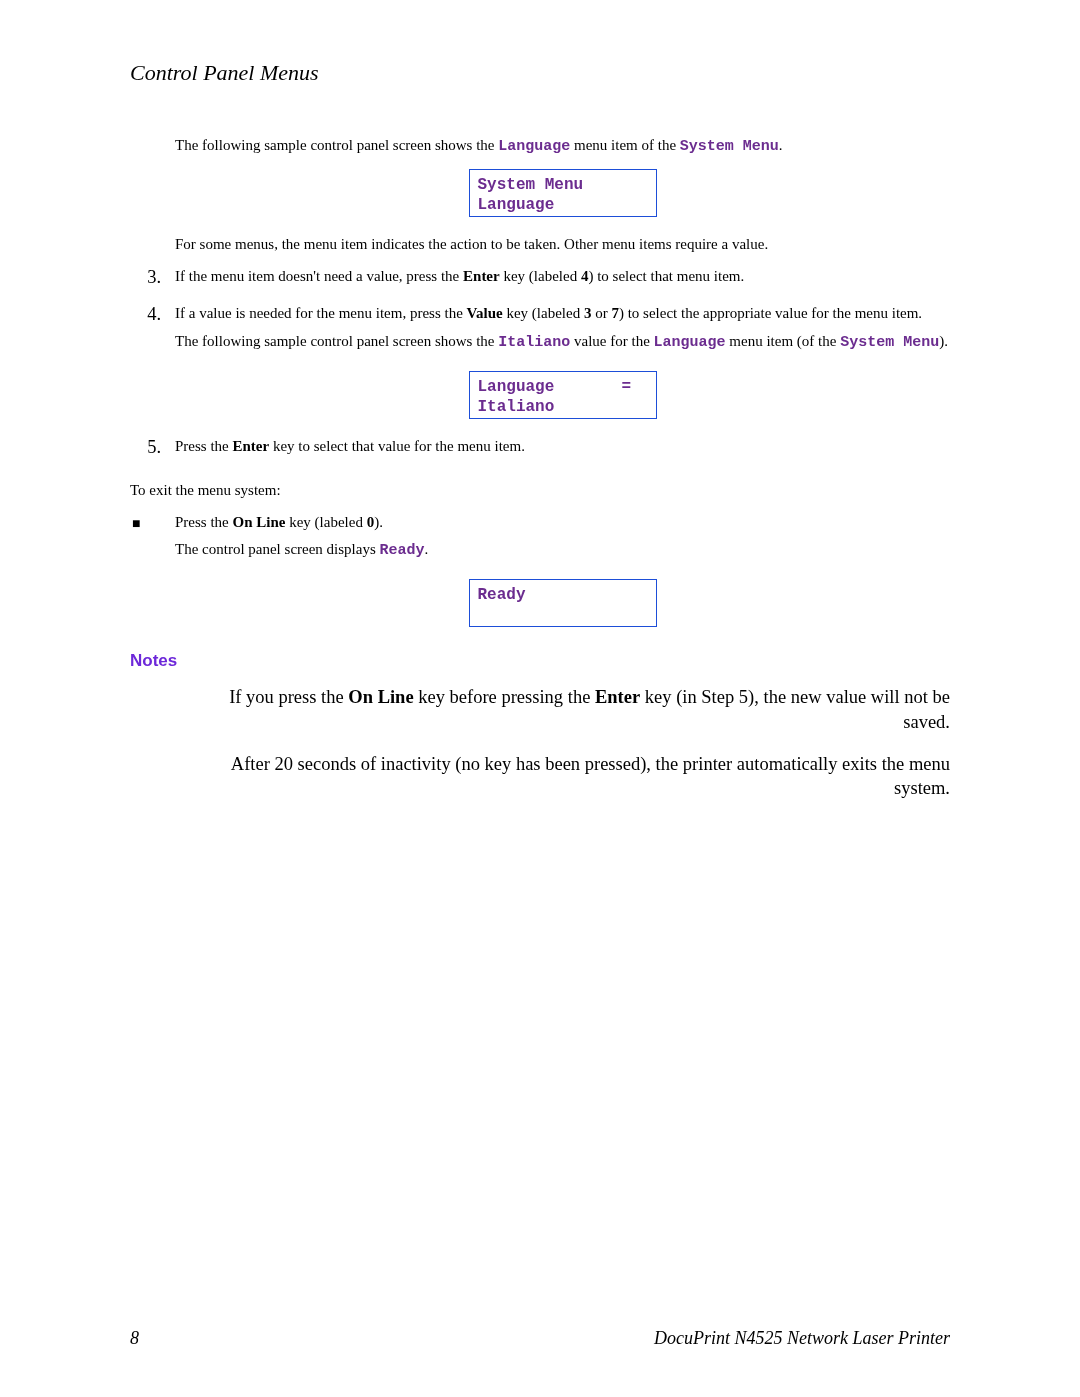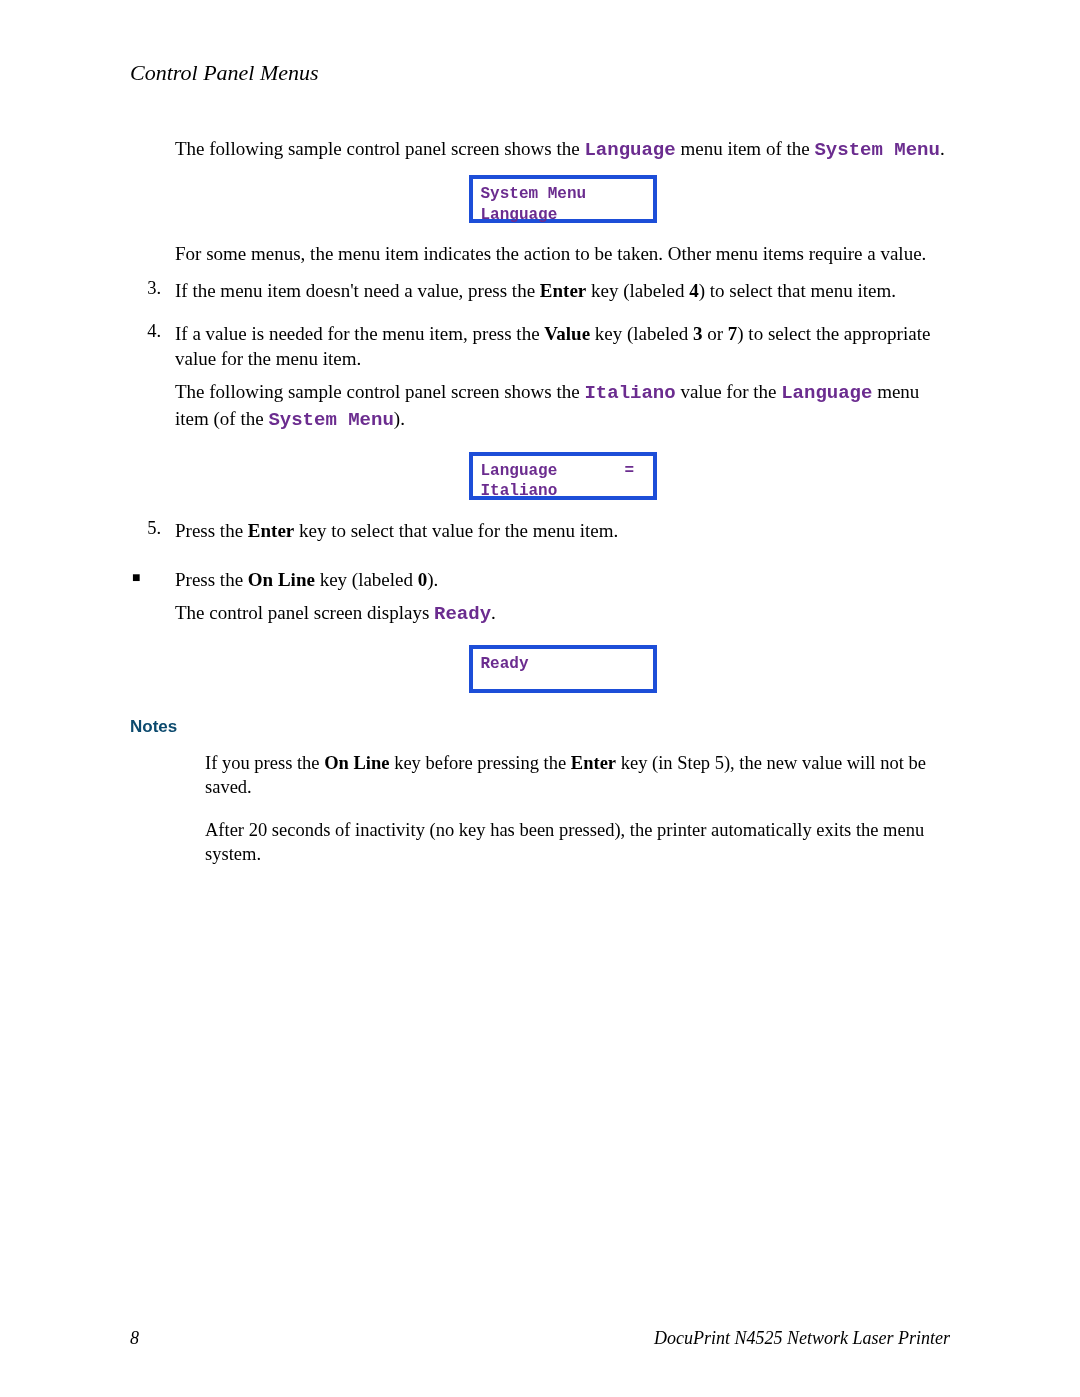--- a/index.html
+++ b/index.html
@@ -12,32 +12,32 @@
       position: relative;
       padding: 60px 130px 50px 130px;
     }
     .header {
       font-style: italic;
       font-size: 22px;
       margin-bottom: 50px;
     }
     .content { padding-left: 45px; }
     .para {
-      font-size: 19px;
+      font-size: 15px;
       line-height: 1.32;
       margin-bottom: 12px;
     }
     .code-term {
       font-family: 'Courier New', monospace;
       font-weight: bold;
       color: #6b2c8f;
       font-style: normal;
     }
     .display-box {
-      border: 4px solid #1d4ed8;
+      border: 1px solid #1d4ed8;
       width: 188px;
       padding: 5px 8px;
       font-family: 'Courier New', monospace;
       font-weight: bold;
       color: #6b2c8f;
       font-size: 16px;
       line-height: 1.28;
       margin: 10px auto 18px auto;
       white-space: pre;
       height: 48px;
@@ -67,31 +67,32 @@
       width: 45px;
       margin-left: -45px;
       font-size: 14px;
       flex-shrink: 0;
       padding-top: 3px;
       padding-left: 2px;
     }
     .notes-heading {
       font-family: Arial, Helvetica, sans-serif;
       font-weight: bold;
-      color: #0c4a6e;
+      color: #6d28d9;
       font-size: 17px;
       margin-left: -45px;
       margin-top: 24px;
       margin-bottom: 14px;
     }
     .notes-para {
       font-size: 18.5px;
       line-height: 1.32;
       margin-bottom: 18px;
       padding-left: 30px;
+      text-align: right;
     }
     .footer {
       position: absolute;
       bottom: 48px;
       left: 130px;
       right: 130px;
       display: flex;
       justify-content: space-between;
       font-style: italic;
       font-size: 18px;
@@ -141,20 +142,21 @@
   <div class="list-item">
     <div class="list-num">5.</div>
     <div class="list-body">
       <div class="para">
         <span>Press the </span><span class="bold">Enter</span><span> key to select that value for the menu item.</span>
       </div>
     </div>
   </div>
 
   <div class="exit-section">
+    <div class="para">To exit the menu system:</div>
     <div class="bullet-item">
       <div class="bullet-marker">■</div>
       <div class="list-body">
         <div class="para">
           <span>Press the </span><span class="bold">On Line</span><span> key (labeled </span><span class="bold">0</span><span>).</span>
         </div>
         <div class="para">
           <span>The control panel screen displays </span><span class="code-term">Ready</span><span>.</span>
         </div>
       </div>

